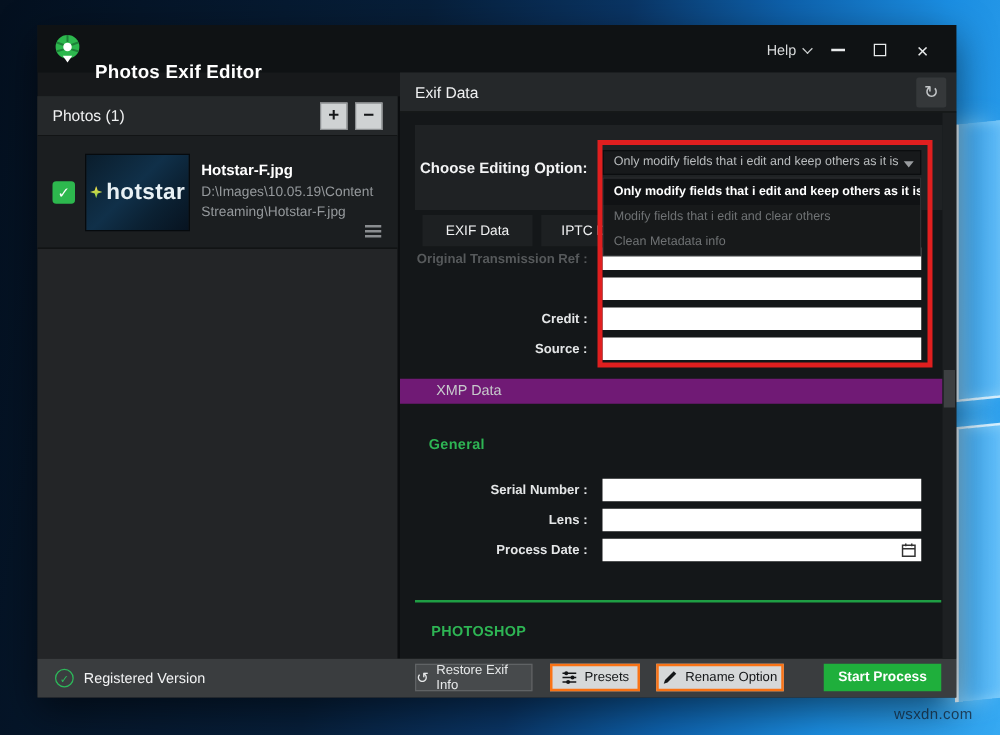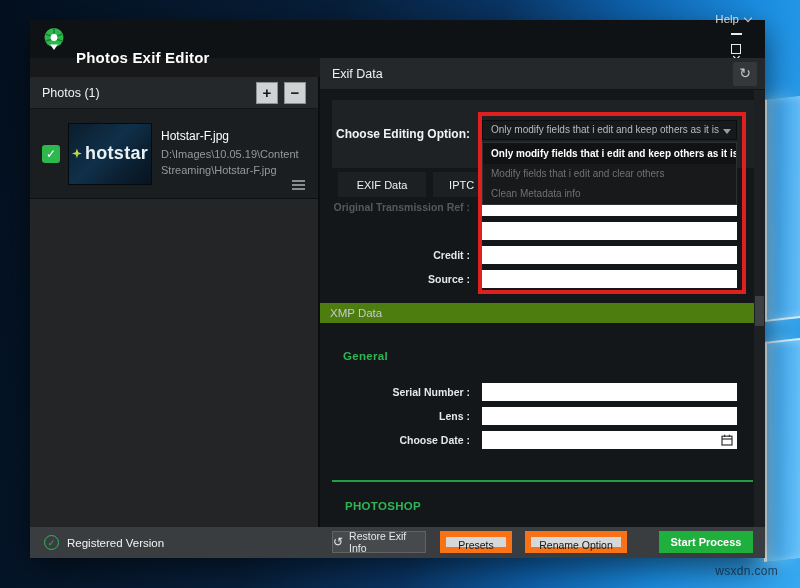--- a/index.html
+++ b/index.html
@@ -19,21 +19,21 @@
   .pane-bot { top:340px; height:220px; border-top:2px solid rgba(235,249,255,.85); }
   .watermark { position:absolute; right:22px; bottom:10px; color:rgba(25,45,66,.82); font-size:12px; letter-spacing:.3px; }
 
   
   .app { position:absolute; left:30px; top:20px; width:735px; height:538px;
     background:#17191b; box-shadow:0 10px 30px rgba(0,0,0,.55); display:flex; flex-direction:column; }
 
   .titlebar { height:38px; background:#0f1214; display:flex; align-items:center; padding:0 14px 0 12px; flex:none; }
   .logo { width:24px; height:24px; flex:none; }
   .app-title { color:#ffffff; font-weight:bold; font-size:15px; margin-left:10px; letter-spacing:.2px;margin-top:36px; }
-  .tb-right { margin-left:auto; display:flex; align-items:flex-start;flex-direction:column; }
+  .tb-right { margin-left:auto; display:flex; align-items:flex-end; }
   .help { display:flex; align-items:center; gap:6px; color:#d8dadb; font-size:11.5px; cursor:default; }
   .chev { width:6px; height:6px; border-right:1.5px solid #cfd2d3; border-bottom:1.5px solid #cfd2d3; transform:rotate(45deg); margin-top:-3px; }
   .winbtn { color:#e8eaeb; font-size:13px; width:26px; text-align:center; margin-left:8px; }
   .min-glyph { display:inline-block; width:11px; height:2px; background:#e8eaeb; vertical-align:middle; }
   .max-glyph { display:inline-block; width:10px; height:10px; border:1.5px solid #e8eaeb; vertical-align:middle; }
   .close-glyph { font-size:16px; line-height:10px; }
 
   .main { flex:1; display:flex; min-height:0; }
 
   
@@ -44,21 +44,21 @@
   .pm { width:22px; height:22px; background:#cfd2d3; border:1px solid #8d9092; color:#141618; font-size:15px; font-weight:bold; display:flex; align-items:center; justify-content:center; line-height:1; }
   .photo-item { height:90px; background:#1b1e20; border-bottom:1px solid #0e1011; display:flex; align-items:center; padding:0 10px 0 12px; position:relative; }
   .checkbox { width:18px; height:18px; flex:none; background:#2db84e; border-radius:3px; color:#fff; font-size:12px; display:flex; align-items:center; justify-content:center; }
   .thumb { width:84px; height:62px; flex:none; margin-left:8px; border:1px solid #060a0d;
     background:linear-gradient(135deg,#0a1d2c 0%,#103049 45%,#0b2133 70%,#071320 100%);
     display:flex; align-items:center; justify-content:center; gap:3px; }
   .star { width:10px; height:10px; background:linear-gradient(180deg,#ffe14d,#7ac943);
     clip-path:polygon(50% 0,62% 38%,100% 50%,62% 62%,50% 100%,38% 62%,0 50%,38% 38%); }
   .thumb-word { color:#e9f1f5; font-weight:bold; font-size:18px; letter-spacing:.3px; }
   .photo-info { margin-left:9px; min-width:0; }
-  .photo-name { color:#ffffff; font-weight:normal; font-size:12px; margin-bottom:4px; }
+  .photo-name { color:#ffffff; font-weight:bold; font-size:12px; margin-bottom:4px; }
   .photo-path { color:#95999c; font-size:11px; line-height:1.4; width:152px; }
   .item-menu { position:absolute; right:13px; bottom:12px; width:13px; height:2px; background:#8a8d90; box-shadow:0 -4px 0 #8a8d90, 0 4px 0 #8a8d90; }
 
   
   .right { flex:1; display:flex; flex-direction:column; min-width:0; }
   .refresh-btn { position:absolute; right:8px; top:4px; width:24px; height:24px; background:#35383a; border-radius:2px;
     color:#c3c6c8; font-size:14px; text-align:center; line-height:23px; }
   .right-body { position:relative; flex:1; background:#141719; overflow:hidden; }
 
   .choose-box { position:absolute; left:12px; top:10px; width:422px; height:68px; background:#1f2224; z-index:1; }
@@ -71,42 +71,42 @@
     display:flex; align-items:center; justify-content:center; z-index:1; white-space:nowrap; overflow:hidden; }
   .tab-exif { left:18px; }
   .tab-iptc { left:113px; }
 
   .frow { position:absolute; left:0; width:434px; height:18px; z-index:1; }
   .flabel { position:absolute; left:0; width:150px; text-align:right; color:#e4e6e7; font-weight:bold; font-size:10.5px; line-height:18px; white-space:nowrap; }
   .flabel.dim { color:#56595b; }
   .finput { position:absolute; left:162px; top:0; width:255px; height:18px; background:#ffffff; border:none; outline:none; font-size:11px; padding:0 4px; }
   .cal-icon { position:absolute; left:401px; top:3px; width:12px; height:12px; }
 
-  .xmp-bar { position:absolute; left:0; top:213px; width:434px; height:20px; background:#4d7c0f; color:#c7cacc; font-size:11.5px; line-height:20px; padding-left:10px; z-index:1; }
+  .xmp-bar { position:absolute; left:0; top:213px; width:434px; height:20px; background:#701a75; color:#c7cacc; font-size:11.5px; line-height:20px; padding-left:29px; z-index:1; }
   .section-label { position:absolute; color:#2eb554; font-weight:bold; font-size:11.5px; z-index:1; letter-spacing:.3px; }
   .green-divider { position:absolute; left:12px; top:390px; width:421px; height:2px; background:#1f9e44; z-index:1; }
 
   .scrollbar { position:absolute; right:0; top:0; width:11px; height:100%; background:#1d2022; z-index:3; }
   .scroll-thumb { position:absolute; left:1px; top:206px; width:9px; height:30px; background:#3d4042; }
 
   .dd-list { position:absolute; left:162px; top:52px; width:255px; background:#17191a; border:1px solid #2e3133; z-index:5; }
   .dd-opt { font-size:10px; color:#6f7274; padding:0 8px; height:20px; line-height:20px; white-space:nowrap; overflow:hidden; }
   .dd-opt.sel { height:21px; line-height:21px; color:#ffffff; font-weight:bold; background:#101214; }
 
   .redrect { position:absolute; left:158px; top:22px; width:268px; height:182px; border:4px solid #e01f1f; z-index:9; pointer-events:none; }
 
   
   .footer { height:31px; flex:none; background:#3a3d3f; position:relative; display:flex; align-items:center; }
   .reg { display:flex; align-items:center; gap:8px; margin-left:14px; }
   .reg-icon { width:15px; height:15px; border-radius:50%; border:1.5px solid #2db85a; color:#2db85a; font-size:9px; display:flex; align-items:center; justify-content:center; }
   .reg-text { color:#f2f3f4; font-size:11.5px; }
   .fbtn { position:absolute; top:4px; height:22px; font-size:10.5px; display:flex; align-items:center; justify-content:center; gap:6px; border:1px solid #606365; }
   .btn-restore { left:302px; width:94px; background:#474a4c; color:#e6e8e9; }
   .btn-restore .ic { font-size:12px; }
-  .btn-light { background:#d6d8d9; color:#141618; border:6px solid #f97316;flex-direction:column; }
+  .btn-light { background:#d6d8d9; color:#141618; border:2px solid #f97316; }
   .btn-presets { left:410px; width:72px; }
   .btn-rename { left:495px; width:102px; }
   .btn-start { left:629px; width:94px; background:#1faf3c; color:#ffffff; font-weight:bold; border:none; font-size:11px; }
 </style>
 </head>
 <body>
 
 <div class="pane pane-top"></div>
 <div class="pane pane-bot"></div>
 <div class="watermark">wsxdn.com</div>
@@ -202,21 +202,21 @@
 
         <div class="frow" style="top:293px">
           <span class="flabel">Serial Number :</span>
           <input class="finput" type="text" style="">
         </div>
         <div class="frow" style="top:317px">
           <span class="flabel">Lens :</span>
           <input class="finput" type="text" style="">
         </div>
         <div class="frow" style="top:341px">
-          <span class="flabel">Choose Date :</span>
+          <span class="flabel">Process Date :</span>
           <input class="finput" type="text" style="">
           <svg class="cal-icon" viewBox="0 0 12 12">
             <rect x="1" y="2.2" width="10" height="8.8" fill="none" stroke="#333" stroke-width="1.2"></rect>
             <line x1="1" y1="5" x2="11" y2="5" stroke="#333" stroke-width="1.2"></line>
             <line x1="3.6" y1="0.8" x2="3.6" y2="3" stroke="#333" stroke-width="1.2"></line>
             <line x1="8.4" y1="0.8" x2="8.4" y2="3" stroke="#333" stroke-width="1.2"></line>
           </svg>
         </div>
 
         <div class="green-divider"></div>

